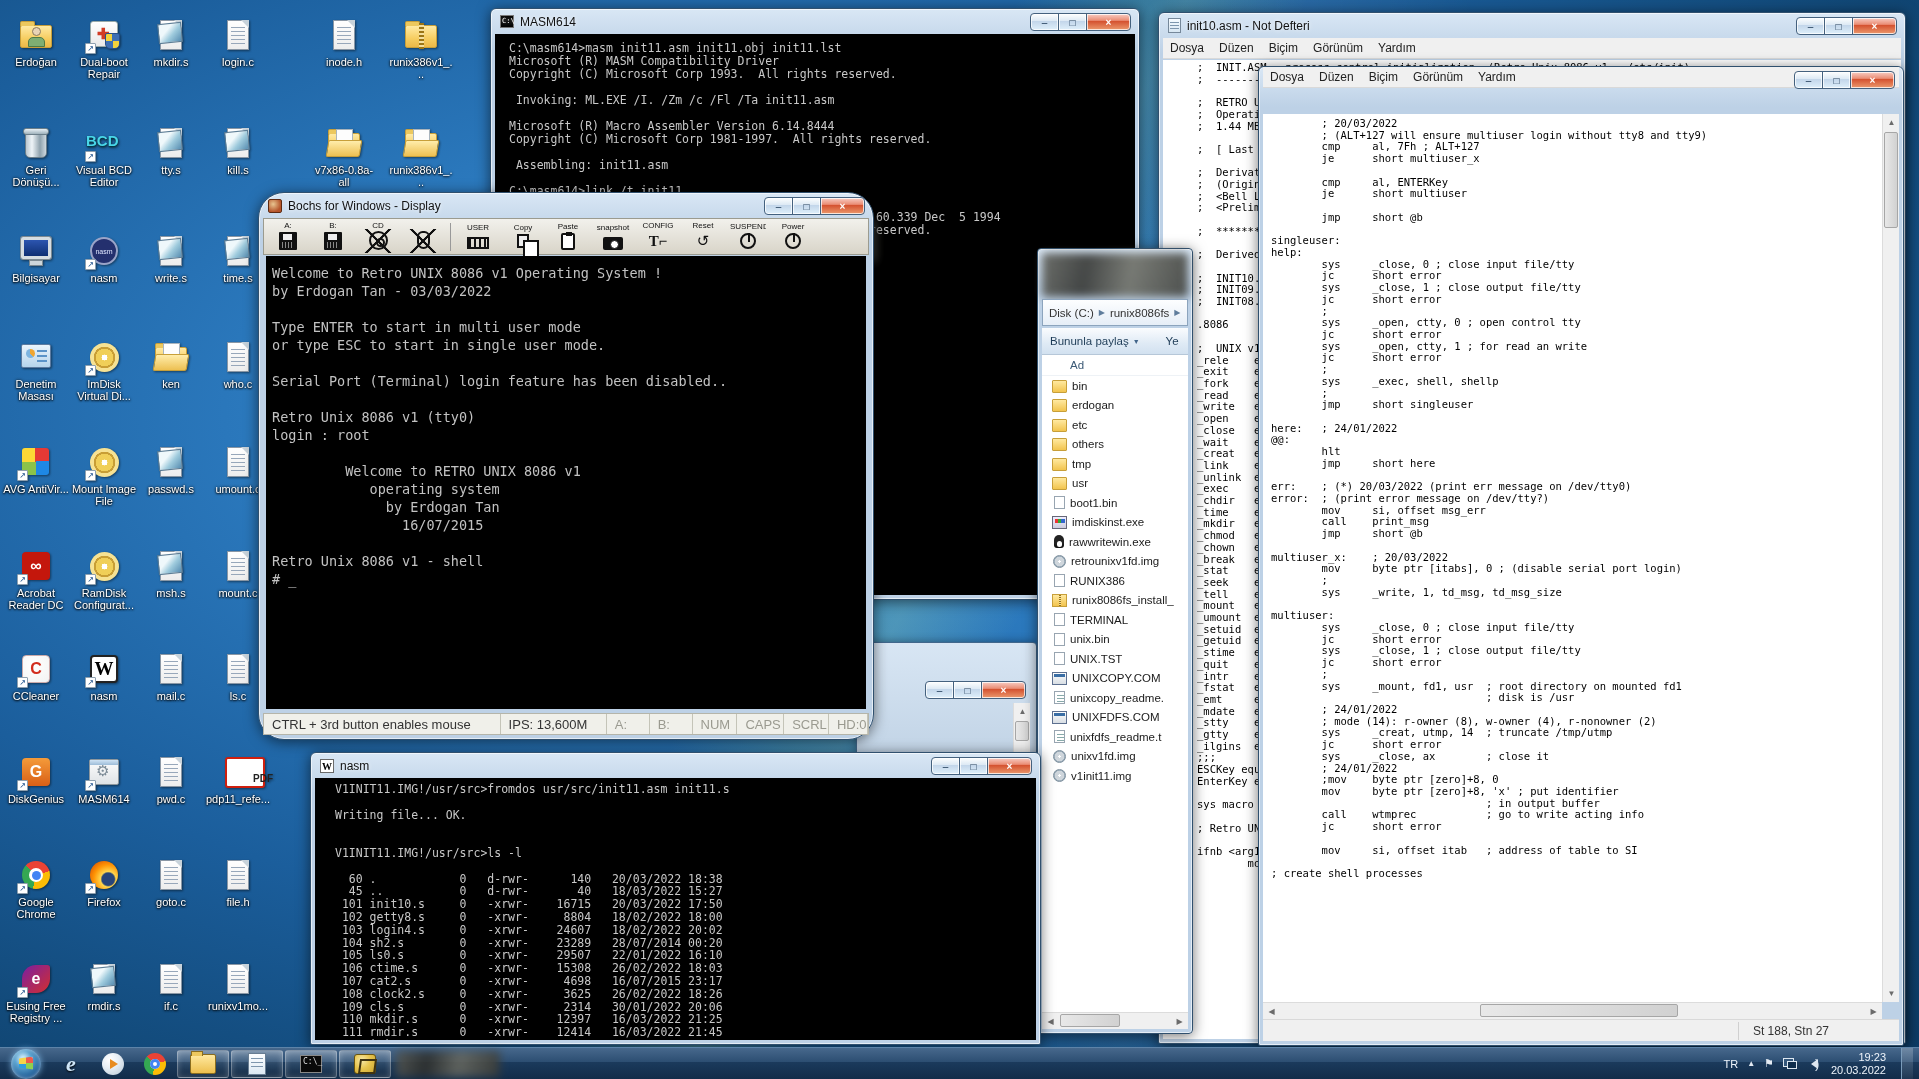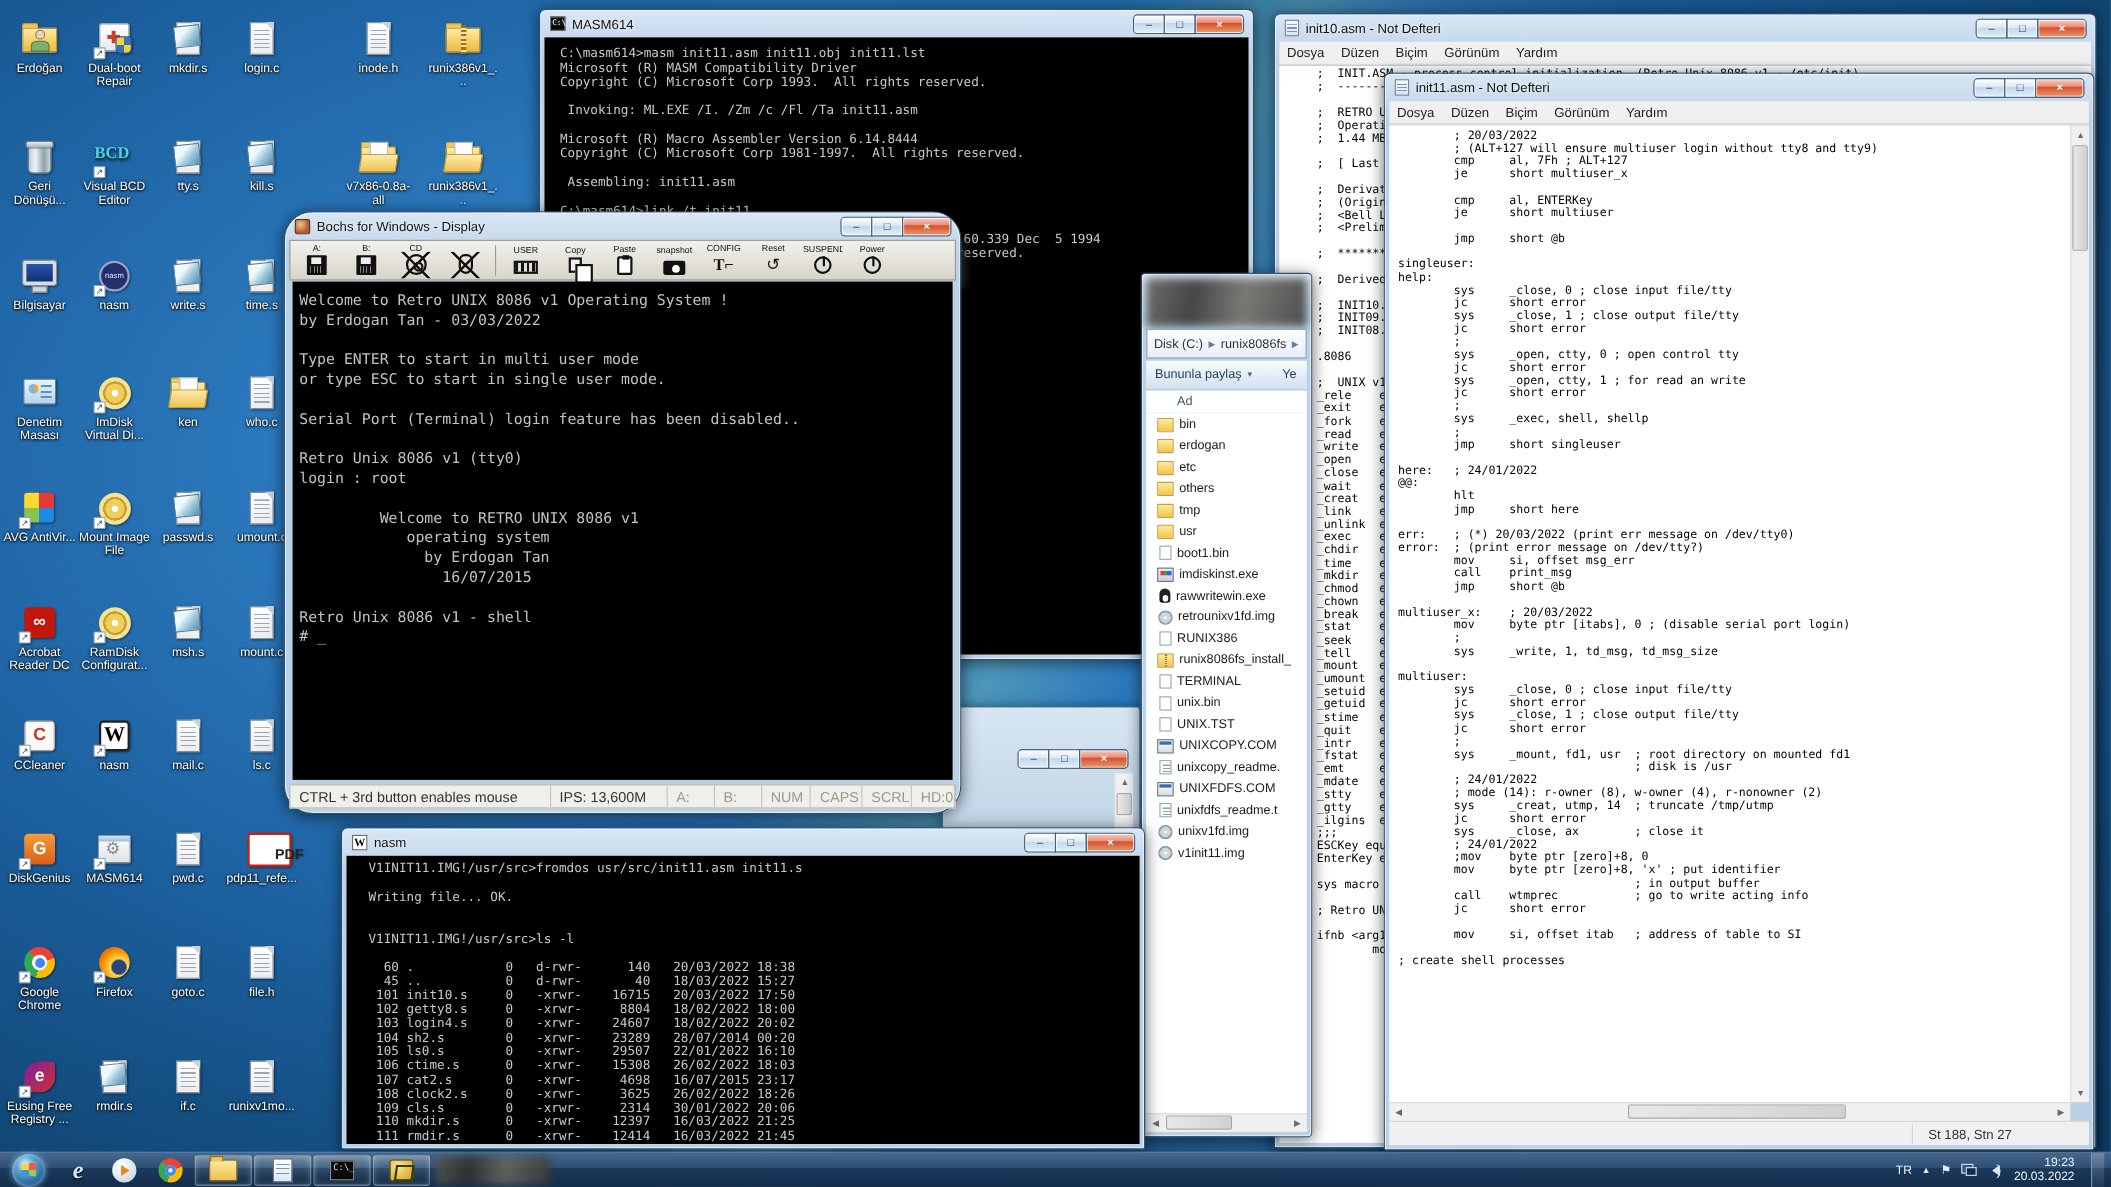--- a/index.html
+++ b/index.html
@@ -27,21 +27,21 @@
     background:repeating-linear-gradient(#9c7514 0 2px,#f3dfa0 2px 4px);}
   .uHead{position:absolute;left:18px;top:9px;width:9px;height:9px;border-radius:50%;background:#e8d3b6;border:1px solid #8d7a5c;}
   .uBody{position:absolute;left:14px;top:19px;width:17px;height:10px;border-radius:5px 5px 0 0;background:#7fae72;border:1px solid #4f7a46;}
   .pg{position:absolute;left:11px;top:2px;width:22px;height:30px;background:linear-gradient(#ffffff,#ededed);border:1px solid #8a97a5;}
   .pg::before{content:"";position:absolute;right:-1px;top:-1px;border:4px solid #c7d2da;border-left-color:transparent;border-bottom-color:transparent;}
   .pgl{position:absolute;left:15px;top:9px;width:14px;height:18px;
     background:repeating-linear-gradient(#97a7ba 0 1px,transparent 1px 4px);}
   .sBand{position:absolute;left:9px;top:5px;width:24px;height:20px;transform:rotate(-6deg);border:1px solid #5c7d95;
     background:linear-gradient(135deg,#eff8fb 35%,#9fcbdd 60%,#558bb0);}
   .pgPdf{position:absolute;left:9px;top:2px;width:26px;height:31px;background:#fff;border:2px solid #cf1f0e;border-radius:3px;
-    display:flex;align-items:flex-end;justify-content:center;font-size:13px;font-weight:bold;color:#222;padding-bottom:2px;padding-left:36px;}
+    display:flex;align-items:flex-end;justify-content:center;font-size:10px;font-weight:bold;color:#222;padding-bottom:2px;padding-left:36px;}
   .rbin{position:absolute;left:11px;top:3px;width:22px;height:29px;border-radius:3px 3px 5px 5px;
     background:linear-gradient(90deg,#b9c6cf,#eef4f7 30%,#8fa2ad 70%,#cfd9df);border:1px solid #6c7f8a;}
   .rbin::before{content:"";position:absolute;left:-3px;top:-2px;right:-3px;height:5px;border-radius:3px;
     background:linear-gradient(#e9f1f5,#9fb2bc);border:1px solid #6c7f8a;}
   .mon{position:absolute;left:7px;top:3px;width:30px;height:22px;background:linear-gradient(#2c55b0,#0e2f73);
     border:3px solid #d6dde2;border-radius:2px;box-shadow:0 0 0 1px #7d8a92;}
   .monStand{position:absolute;left:15px;top:26px;width:14px;height:6px;background:#cdd6db;border:1px solid #7d8a92;}
   .ctl{position:absolute;left:7px;top:4px;width:30px;height:24px;border-radius:2px;border:1px solid #5d7ba0;
     background:linear-gradient(#eaf4fc,#b5d4ec);}
   .ctl::before{content:"";position:absolute;left:4px;top:4px;width:9px;height:9px;border-radius:50%;
@@ -53,21 +53,21 @@
   .sqIc{position:absolute;left:8px;top:3px;width:28px;height:28px;border-radius:4px;display:flex;align-items:center;justify-content:center;
     font-weight:bold;font-size:16px;}
   .chr{position:absolute;left:8px;top:3px;width:28px;height:28px;border-radius:50%;
     background:conic-gradient(from -45deg,#ea4335 0 33%,#fbbc05 0 66%,#34a853 0 100%);}
   .chr i{position:absolute;left:7px;top:7px;width:14px;height:14px;border-radius:50%;background:#fff;}
   .chr i::after{content:"";position:absolute;left:2.5px;top:2.5px;width:9px;height:9px;border-radius:50%;background:#4285f4;}
   .gcd{position:absolute;left:8px;top:3px;width:29px;height:29px;border-radius:50%;
     background:radial-gradient(circle,#ffffff 0 14%,#f0cf58 15% 42%,#c89e35 43% 52%,#f6e293 53% 78%,#d8b045 79% 100%);}
   .nsd{position:absolute;left:8px;top:3px;width:28px;height:28px;border-radius:50%;background:#24306e;
     color:#dfe6ff;font-size:7px;display:flex;align-items:center;justify-content:center;border:2px solid #9aa4c8;}
-  .bcdIc{position:absolute;left:4px;top:6px;font-family:Liberation Serif, serif;font-weight:bold;font-size:15px;color:#49d6e8;
+  .bcdIc{position:absolute;left:4px;top:6px;font-family:Liberation Sans, sans-serif;font-weight:bold;font-size:15px;color:#49d6e8;
     text-shadow:0 1px 2px #033;}
   .masmIc{position:absolute;left:7px;top:4px;width:30px;height:26px;background:linear-gradient(#fdfdfd,#dfe3e6);
     border:1px solid #8d979e;border-radius:2px;}
   .masmIc::before{content:"";position:absolute;left:0;top:0;right:0;height:5px;background:linear-gradient(#cfe3f4,#9dbcd8);}
   .masmIc::after{content:"⚙";position:absolute;left:6px;top:2px;font-size:15px;color:#7b8varp;color:#7c8b96;}
   .dbt{position:absolute;left:8px;top:3px;width:28px;height:26px;background:linear-gradient(#fff,#e8e8e8);border:1px solid #9aa;border-radius:3px;}
   .dbt::before{content:"✚";position:absolute;left:6px;top:3px;font-size:15px;font-weight:bold;color:#d23b24;}
   .dbt::after{content:"";position:absolute;right:-3px;bottom:-3px;width:13px;height:14px;border-radius:2px 2px 5px 5px;
     background:conic-gradient(#3d6fb4 0 25%,#f3d23b 0 50%,#3d6fb4 0 75%,#f3d23b 0 100%);border:1px solid #27508a;}
   
@@ -905,24 +905,20 @@
  107 cat2.s       0   -xrwr-     4698   16/07/2015 23:17
  108 clock2.s     0   -xrwr-     3625   26/02/2022 18:26
  109 cls.s        0   -xrwr-     2314   30/01/2022 20:06
  110 mkdir.s      0   -xrwr-    12397   16/03/2022 21:25
  111 rmdir.s      0   -xrwr-    12414   16/03/2022 21:45
  146 init11.s     0   -xrwr-    17232   20/03/2022 18:28</pre>
     </div>
   </div>
 
   <div class="win" style="left:1258px;top:66px;width:646px;height:980px;z-index:8;">
-    <div class="titlebar">
-      <div class="npic tbicon"></div>
-      <span>init11.asm - Not Defteri</span>
-    </div>
     <div class="cbtns">
       <div class="cb">–</div>
       <div class="cb">□</div>
       <div class="cb close">×</div>
     </div>
     <div class="menubar" id="np11menu" style="margin:0 4px;">
         <span>Dosya</span>
         <span>Düzen</span>
         <span>Biçim</span>
         <span>Görünüm</span>

